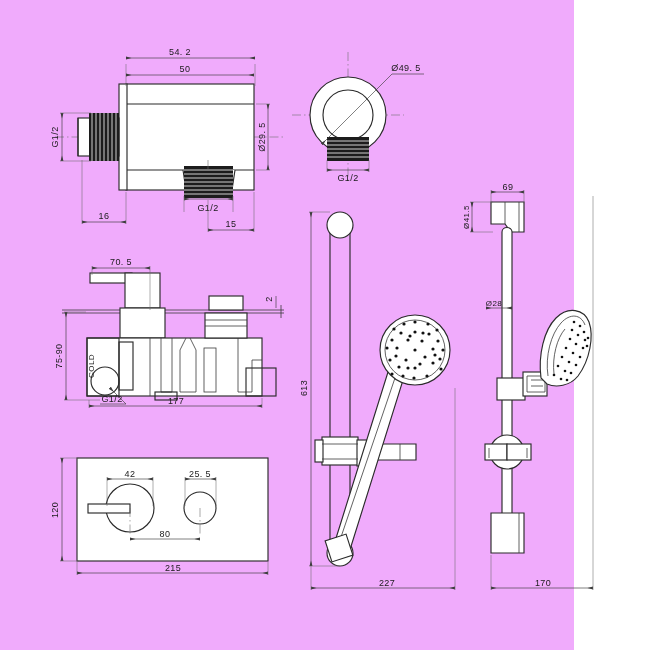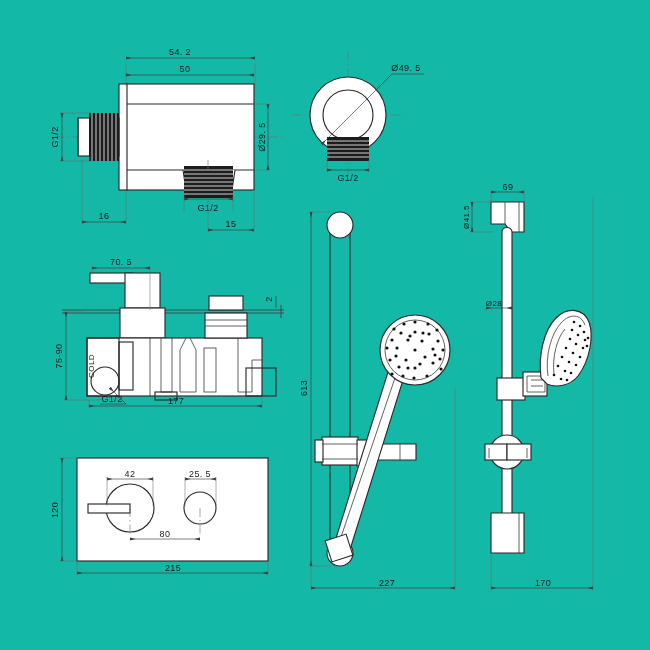--- a/index.html
+++ b/index.html
@@ -8,23 +8,23 @@
     background: #ffffff;
   }
   body {
     width: 650px;
     height: 650px;
     font-family: "Liberation Sans", sans-serif;
     overflow: hidden;
   }
   #sheet {
     position: relative;
-    width: 650px;
+    width: 574px;
     height: 650px;
-    background: #14b8a6;
+    background: #f0abfc;
   }
   svg#drawing {
     display: block;
     width: 650px;
     height: 650px;
   }
   .dimtext {
     font-family: "Liberation Sans", sans-serif;
     font-size: 9px;
     fill: #1a1a1a;

